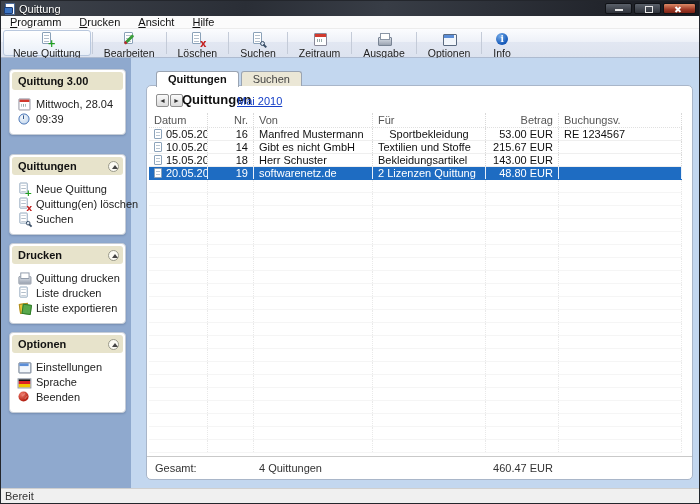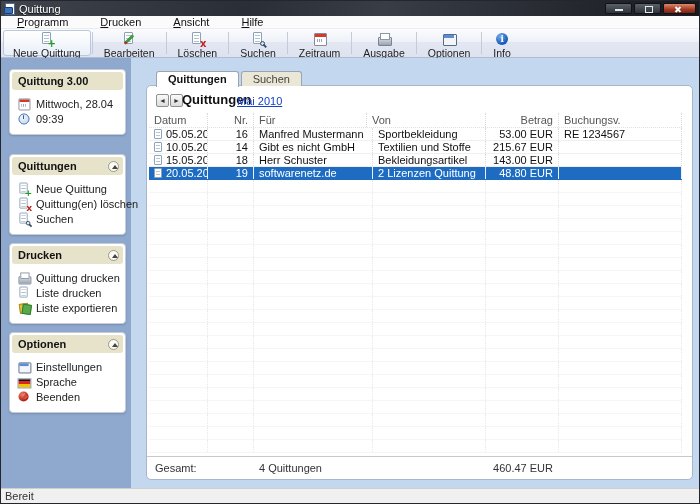--- a/index.html
+++ b/index.html
@@ -22,21 +22,21 @@
     background:linear-gradient(#5a6069,#2e323a);}
   .wbtn.close{width:33px;background:linear-gradient(#dd8a67,#a03a26 60%,#7c2417);}
   .wbtn.min::before{content:"";position:absolute;left:9px;top:5px;width:8px;height:2px;background:#e8e8e8;}
   .wbtn.max::before{content:"";position:absolute;left:10px;top:2px;width:6px;height:5px;border:1.5px solid #e8e8e8;}
   .wbtn.close::before,.wbtn.close::after{content:"";position:absolute;left:13px;top:2px;width:1.8px;height:7px;background:#fff;}
   .wbtn.close::before{transform:rotate(45deg);}
   .wbtn.close::after{transform:rotate(-45deg);}
   
   .menubar{position:absolute;left:0;top:15px;right:0;height:13px;background:#fbfbfb;
     display:flex;align-items:center;border-bottom:1px solid #ececec;}
-  .menu-item{padding:0 16px;line-height:12px;color:#111;cursor:default;}
+  .menu-item{padding:0 9px;line-height:12px;color:#111;cursor:default;}
   .menu-item u{text-decoration:underline;}
   
   .toolbar{position:absolute;left:0;top:28px;right:0;height:29px;
     background:linear-gradient(#fbfcfe 0%,#eef1f8 45%,#e2e7f2 46%,#dde3ef 100%);
     border-bottom:1px solid #aebbd0;display:flex;align-items:stretch;padding:1px 2px;}
   .tbtn{display:flex;flex-direction:column;align-items:center;justify-content:flex-start;
     padding:1px 9px 0;font-size:10.5px;color:#222;border:1px solid transparent;border-radius:3px;}
   .tbtn.first{border-color:#b9c8de;background:linear-gradient(#ffffff,#e9eff8);}
   .tbtn .tlabel{margin-top:1px;white-space:nowrap;}
   .tsep{width:1px;background:#c4cbd8;margin:2px 1px;}
@@ -315,37 +315,37 @@
         <span class="navb prev"></span>
         <span class="navb next"></span>
       </div>
       <span class="panel-title">Quittungen</span>
       <span class="period-link">Mai 2010</span>
 
       <div class="table" id="table">
           <div class="t-row t-head">
             <div class="t-cell" style="width: 59px;">Datum</div>
             <div class="t-cell right" style="width: 46px;">Nr.</div>
+            <div class="t-cell" style="width: 119px;">Von</div>
             <div class="t-cell" style="width: 113px;">Für</div>
-            <div class="t-cell" style="width: 119px;">Von</div>
             <div class="t-cell right" style="width: 73px;">Betrag</div>
             <div class="t-cell" style="width: 123px;">Buchungsv.</div>
           </div>
           <div class="t-row data">
             <div class="t-cell" style="width: 59px;">
               <span class="doc-ic"></span>
               <span>05.05.2010</span>
             </div>
             <div class="t-cell right" style="width: 46px;">
               <span>16</span>
             </div>
             <div class="t-cell" style="width: 119px;">
               <span>Manfred Mustermann</span>
             </div>
-            <div class="t-cell" style="width: 113px;">
+            <div class="t-cell" style="width: 113px; justify-content: center;">
               <span>Sportbekleidung</span>
             </div>
             <div class="t-cell right" style="width: 73px;">
               <span>53.00 EUR</span>
             </div>
             <div class="t-cell" style="width: 123px;">
               <span>RE 1234567</span>
             </div>
           </div>
           <div class="t-row data">

